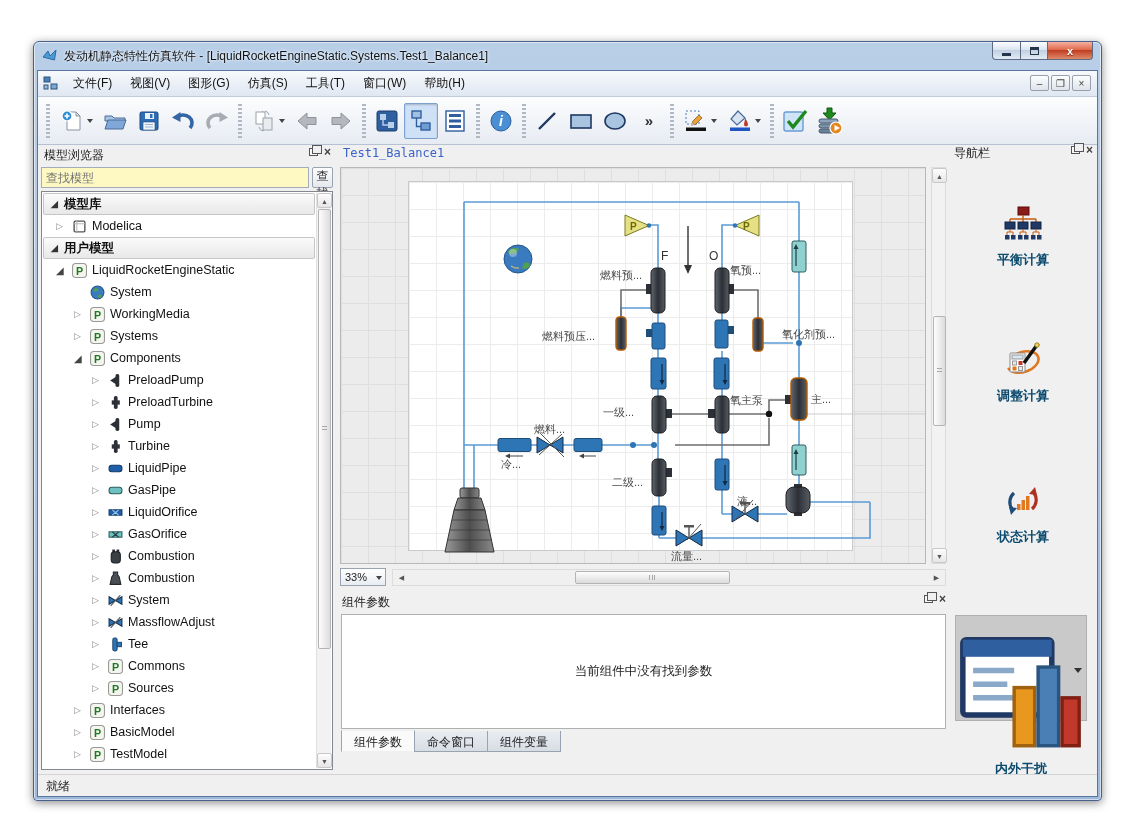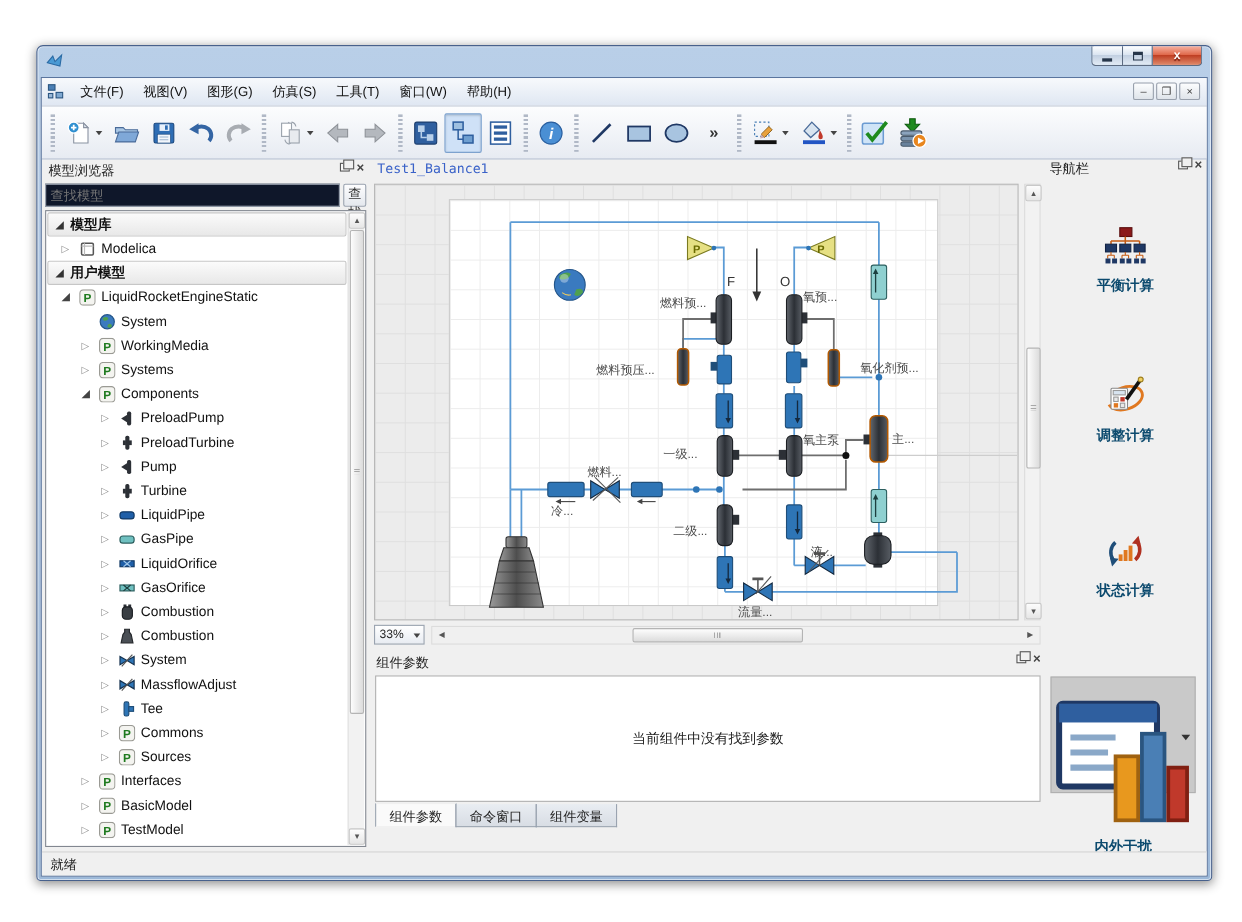--- a/index.html
+++ b/index.html
@@ -41,21 +41,21 @@
   
   .main { position:absolute; left:0; top:74px; right:0; bottom:22px; }
   
   .leftdock { position:absolute; left:0; top:0; width:298px; bottom:0; padding:2px 3px; }
   .dockhead { height:18px; position:relative; font-size:12px; color:#222; padding-left:3px; }
   .dockbtns { position:absolute; right:2px; top:1px; display:flex; gap:6px; align-items:center; }
   .fl-icon { position:relative; width:9px; height:8px; border:1px solid #555; background:#f8f8f8; }
   .fl-icon:before { content:""; position:absolute; left:2px; top:-4px; width:8px; height:7px; border:1px solid #555; background:#f0f0f0; }
   .x-icon { font-size:12px; color:#444; line-height:8px; font-weight:bold; }
   .searchrow { display:flex; gap:3px; margin-top:2px; }
-  .searchrow input { flex:1; height:21px; border:1px solid #a3acb9; font-size:12px; padding:0 4px; color:#8a8a8a; background:#0f172a; }
+  .searchrow input { flex:1; height:21px; border:1px solid #a3acb9; font-size:12px; padding:0 4px; color:#8a8a8a; background:#fef9c3; }
   .searchrow button { width:21px; height:21px; border:1px solid #9aa3b0; border-radius:2px; background:linear-gradient(#fdfdfe,#e4e8ee); font-size:12px; color:#333;text-align:center; }
   .treebox { position:absolute; left:3px; right:3px; top:46px; bottom:4px; background:#fff; border:1px solid #828790; overflow:hidden; }
   .tree { position:absolute; left:0; top:1px; right:16px; }
   .trow { height:22px; display:flex; align-items:center; position:relative; font-size:12.5px; color:#111; white-space:nowrap; }
   .trow .exp { position:absolute; font-size:9px; color:#8a8a8a; }
   .trow .exp.open { color:#444; font-size:10px; }
   .trow .ticon { position:absolute; width:15px; height:15px; }
   .trow .tlabel { position:absolute; }
   .tgroup { height:22px; margin:0 1px; border:1px solid #c6c6c6; border-radius:2px; background:linear-gradient(#fbfbfb,#e8e8e8); display:flex; align-items:center; font-size:12.5px; color:#111; font-weight:bold; }
   .tgroup .garr { font-size:9px; color:#333; margin:0 6px 0 7px; }
@@ -97,20 +97,21 @@
 </style>
 </head>
 <body>
 
 <div class="win">
 
   <div class="titlebar">
     <svg class="title-icon" viewBox="0 0 16 16">
       <path d="M1,9 L6,3 L8,8 L14,2 L12.5,12 Z" fill="#4a9ad4" stroke="#2a6aa4" stroke-width="1"></path>
     </svg>
+    <span class="title-text">发动机静态特性仿真软件 - [LiquidRocketEngineStatic.Systems.Test1_Balance1]</span>
     <div class="winbtns">
       <div class="wbtn min">
           <div class="glyph-min"></div>
         </div>
       <div class="wbtn max">
           <div class="glyph-max"></div>
         </div>
       <div class="wbtn close">x</div>
     </div>
   </div>

